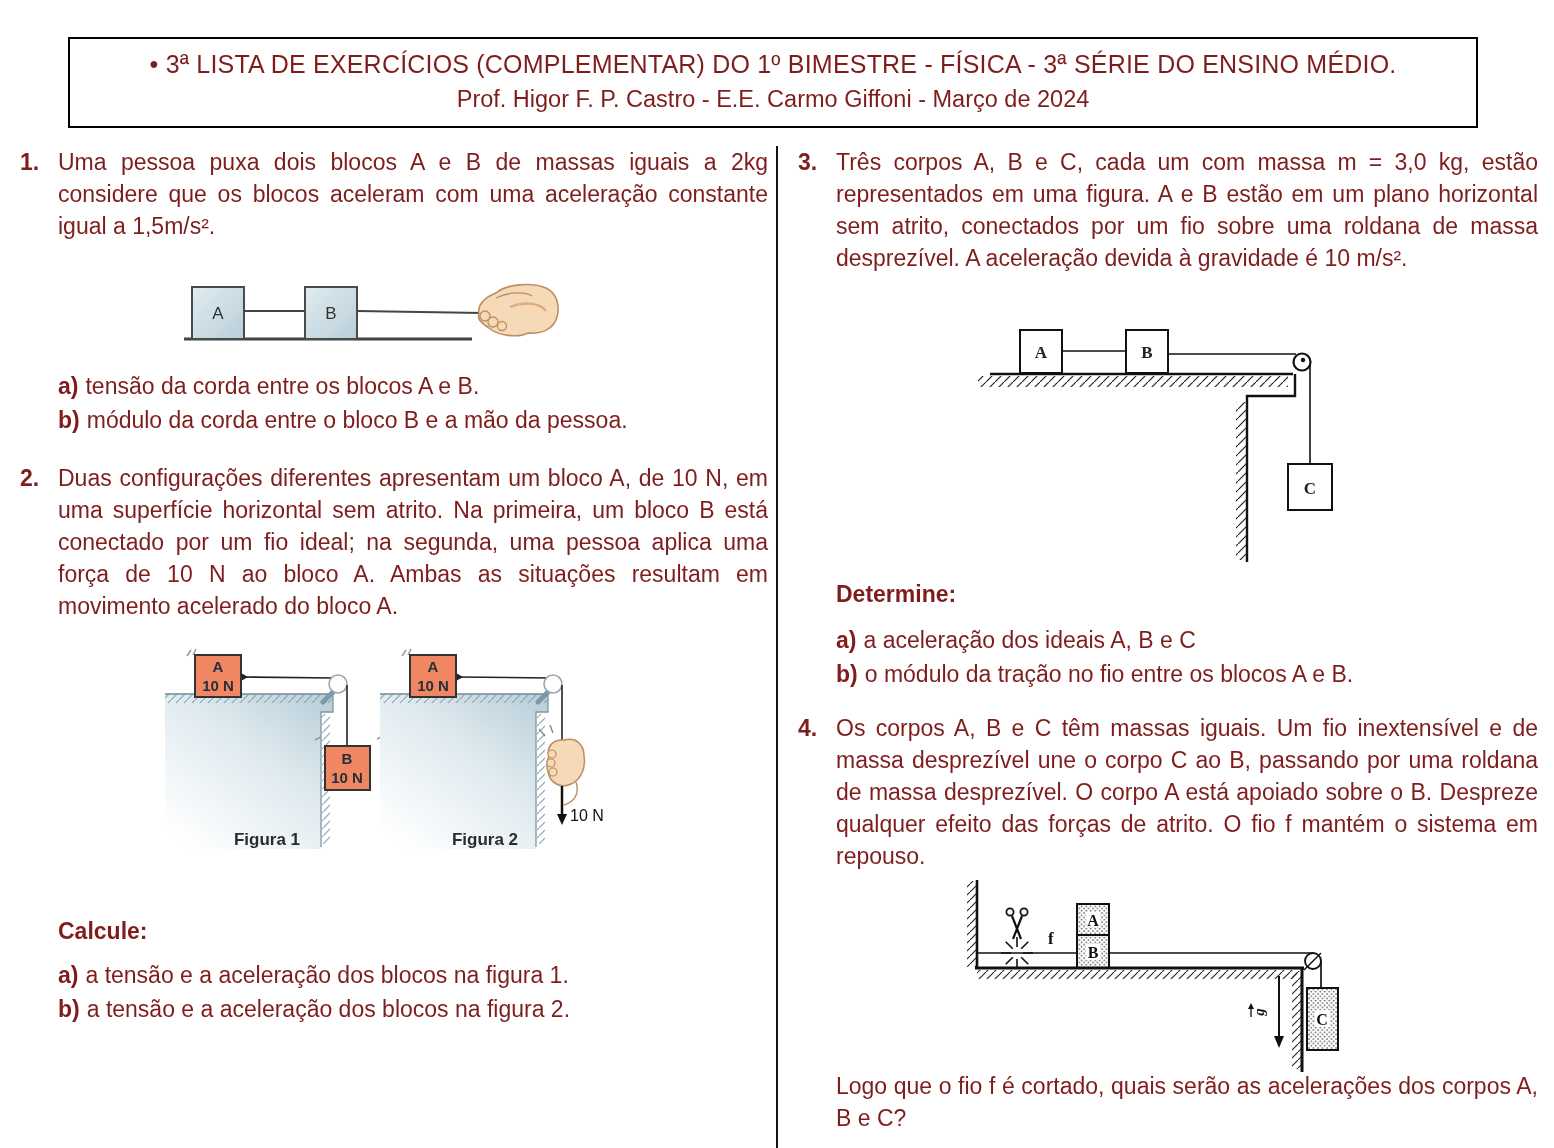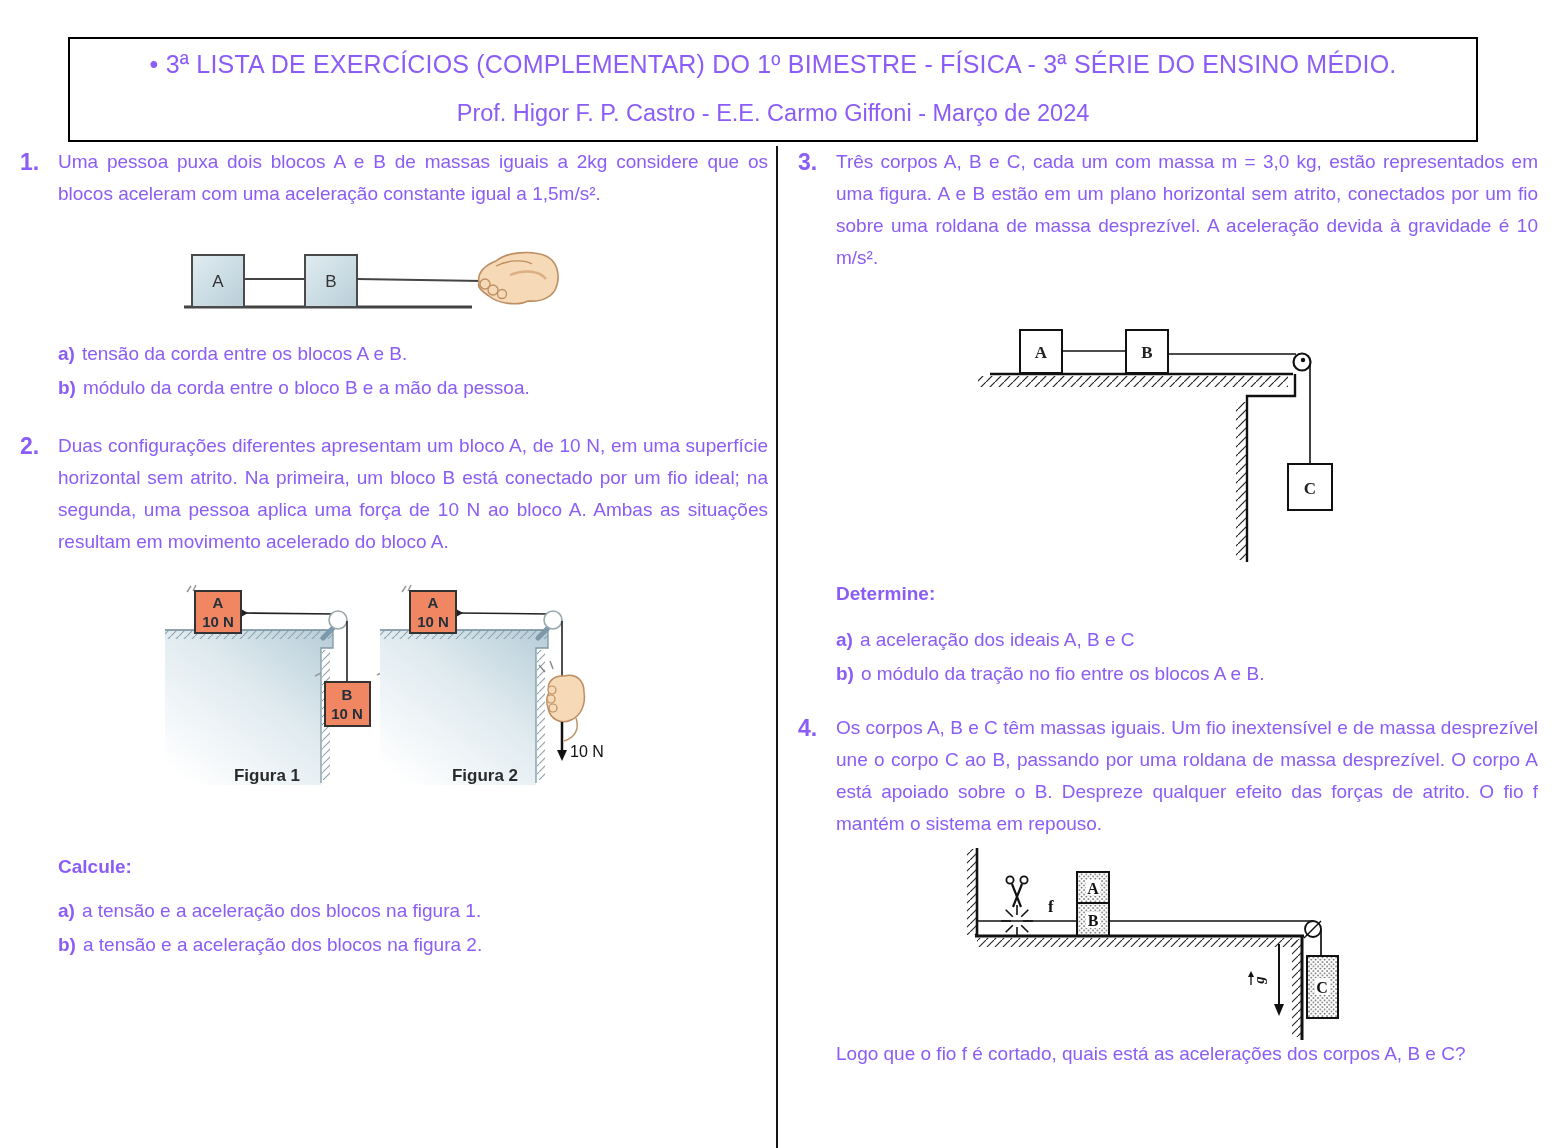--- a/index.html
+++ b/index.html
@@ -1,33 +1,33 @@
 <!DOCTYPE html>
 <html><head>
 <meta charset="utf-8">
 <style>
   html,body { margin:0; padding:0; background:#fff; }
   * { box-sizing:border-box; }
   .page {
     position:relative; width:1554px; height:1148px; background:#ffffff;
-    font-family:"Liberation Sans", sans-serif; color:#8b5cf6; overflow:hidden;border-radius:24px;
+    font-family:"Liberation Sans", sans-serif; color:#7f1d1d; overflow:hidden;border-radius:24px;
   }
   .header-box {
     position:absolute; left:68px; top:37px; width:1410px;
     border:2px solid #000; text-align:center; padding:11px 10px 13px;
   }
   .h-line1 { font-size:25px; letter-spacing:.2px; white-space:nowrap; }
-  .h-line2 { font-size:23.5px; margin-top:21px; }
+  .h-line2 { font-size:23.5px; margin-top:7px; }
   .divider { position:absolute; left:776px; top:146px; width:2px; height:1002px; background:#141414; }
   .col { position:absolute; top:146px; }
   .col-left  { left:20px;  width:748px; }
   .col-right { left:798px; width:740px; }
   .q { display:grid; grid-template-columns:38px 1fr; }
   .qnum { font-weight:bold; font-size:23px; line-height:32px; }
-  .qtext, .para, .item { font-size:19px; line-height:32px; }
+  .qtext, .para, .item { font-size:23px; line-height:32px; }
   .qtext { text-align:justify; }
   .para  { margin-left:38px; text-align:justify; }
   .item  { margin-left:38px; margin-top:2px; }
   .item b { margin-right:7px; }
   .fig { position:relative; }
   svg text { user-select:none; }
   .figlabel-sans  { font-family:"Liberation Sans",sans-serif; }
   .figlabel-serif { font-family:"Liberation Serif",serif; }
 </style>
 </head>
@@ -264,16 +264,16 @@
         <line x1="349" y1="100" x2="349" y2="162" stroke="#111" stroke-width="2"></line>
         <polygon points="344,160 354,160 349,172" fill="#111"></polygon>
         <g transform="translate(334,136) rotate(-90)">
           <text class="figlabel-serif" x="0" y="0" font-size="15" font-weight="bold" font-style="italic" fill="#111" text-anchor="middle">g</text>
           <line x1="-5" y1="-13" x2="4" y2="-13" stroke="#111" stroke-width="1.3"></line>
           <polygon points="3,-16 3,-10 9,-13" fill="#111"></polygon>
         </g>
       </svg>
     </div>
 
-    <div class="para" style="margin-top:-10px;">Logo que o fio f é cortado, quais está as acelerações dos corpos A, B e C?</div>
+    <div class="para" style="margin-top:-10px;">Logo que o fio f é cortado, quais serão as acelerações dos corpos A, B e C?</div>
   </div>
 
 </div>
 
 </body></html>

